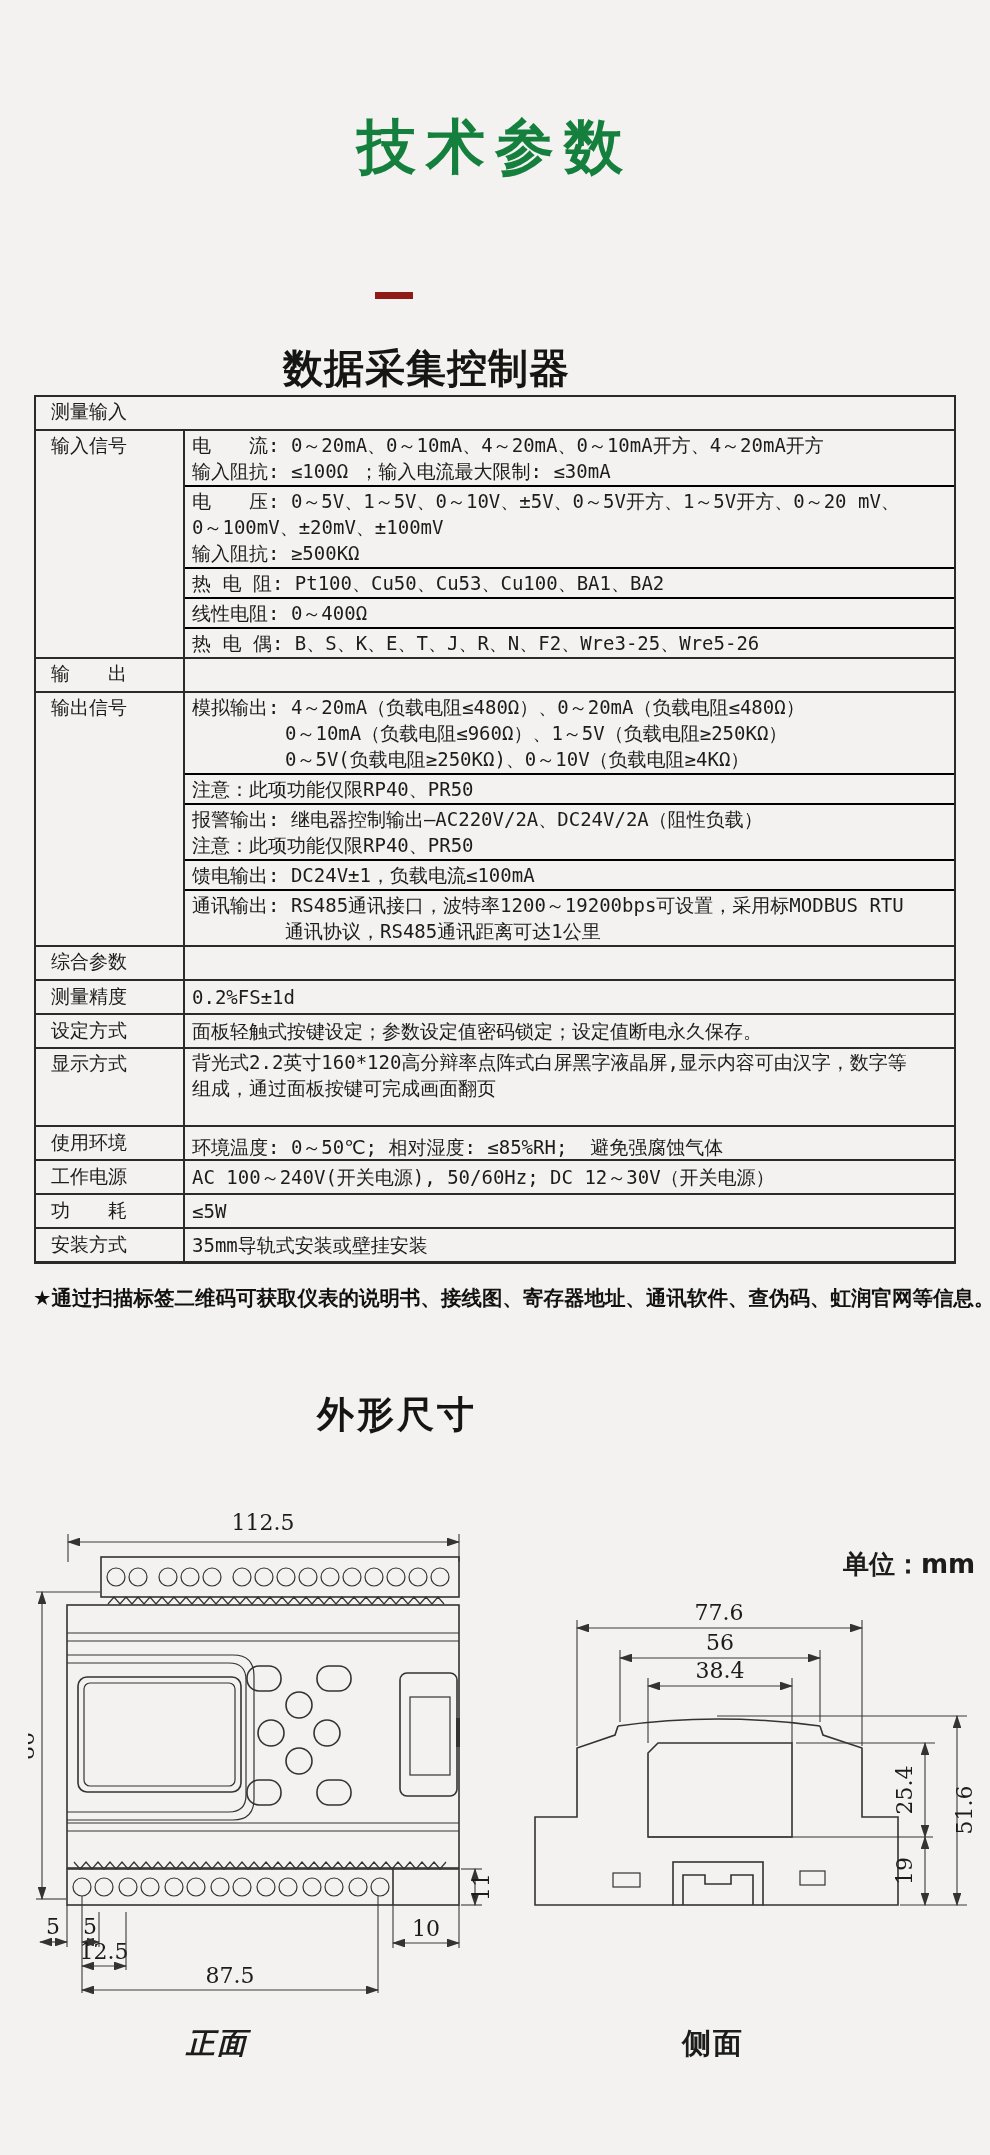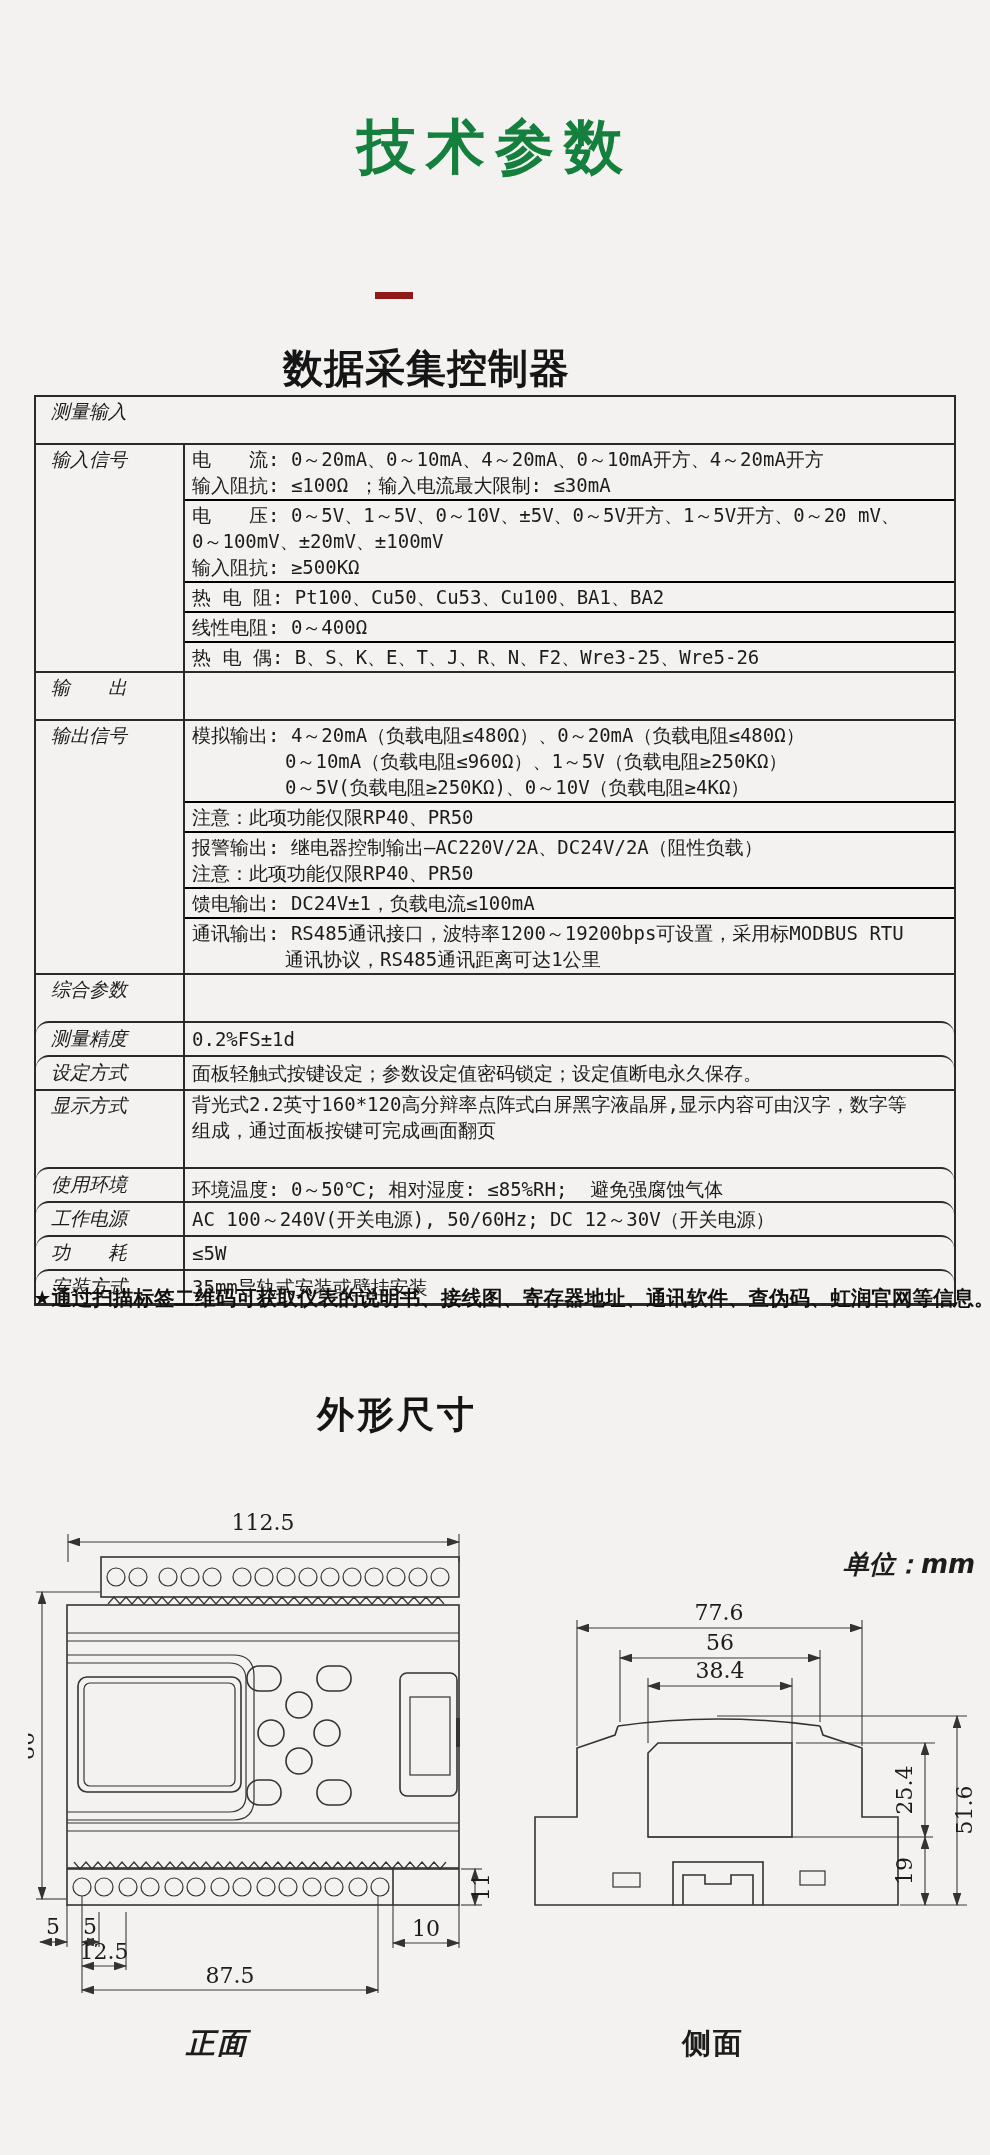--- a/index.html
+++ b/index.html
@@ -9,37 +9,37 @@
   
   .main-title{left:0;top:108px;width:990px;text-align:center;font-size:59px;font-weight:900;
               letter-spacing:10px;color:#15803d;}
   .red-dash{left:375px;top:292px;width:38px;height:7px;background:#8e1b17;}
   .subtitle{left:283px;top:341px;font-size:40px;font-weight:800;color:#151515;letter-spacing:1px;}
   
   .spec{left:34px;top:395px;width:918px;border:2px solid #2a2a2a;border-bottom-width:3px;
         font-size:19px;background:transparent;}
   .t-row{display:flex;border-top:2px solid #2a2a2a;}
   .t-row:first-child{border-top:none;}
-  .t-lbl{flex:0 0 132px;border-right:2px solid #2a2a2a;padding:2px 0 18px 15px;white-space:pre;font-style:italic;}
+  .t-lbl{flex:0 0 132px;border-right:2px solid #2a2a2a;padding:2px 0 4px 15px;white-space:pre;}
   .nobar .t-lbl{border-right:none;}
   .t-cell{flex:1;min-width:0;}
   .sub{border-bottom:2px solid #000000;padding:1px 0;}
   .sub:last-child{border-bottom:none;}
   .ln{line-height:26px;height:26px;padding-left:7px;white-space:pre;
       font-family:"DejaVu Sans Mono","DejaVu Sans",sans-serif;}
   .ln.indent{padding-left:100px;}
-  .single{align-items:center;border-radius:13px;}
+  .single{align-items:center;}
   .single .t-lbl{padding-top:3px;padding-bottom:3px;}
   .tall .t-cell{min-height:76px;}
   .sec .t-cell{min-height:27px;}
   
   .note{left:33px;top:1284px;font-size:20.5px;font-weight:bold;color:#111;white-space:nowrap;}
   
   .dim-title{left:0;top:1390px;width:794px;text-align:center;font-size:37px;font-weight:800;color:#151515;letter-spacing:3px;}
-  .unit{left:843px;top:1547px;font-size:26px;font-weight:bold;font-style:italic;}
+  .unit{left:843px;top:1547px;font-size:26px;font-weight:bold;}
   .view-label{font-size:29px;font-weight:800;letter-spacing:2px;}
   .front-label{left:186px;top:2024px;font-style:italic;}
   .side-label{left:682px;top:2024px;}
   
   .o{fill:none;stroke:#333;stroke-width:1.6;}
   .o2{fill:none;stroke:#333;stroke-width:1.2;}
   .d{fill:none;stroke:#3a3a3a;stroke-width:1.1;}
   .dimtext{font-family:"DejaVu Serif","Liberation Serif",serif;font-size:22px;fill:#1c1c1c;}
 </style>
 </head>

